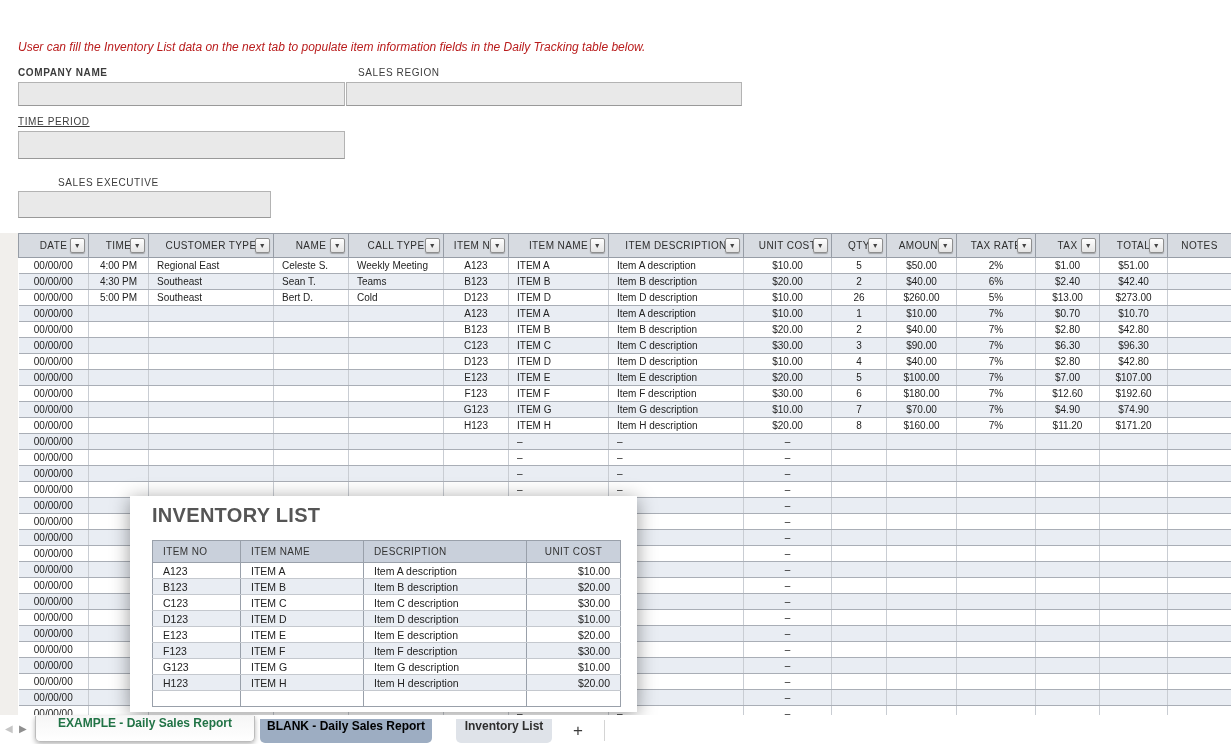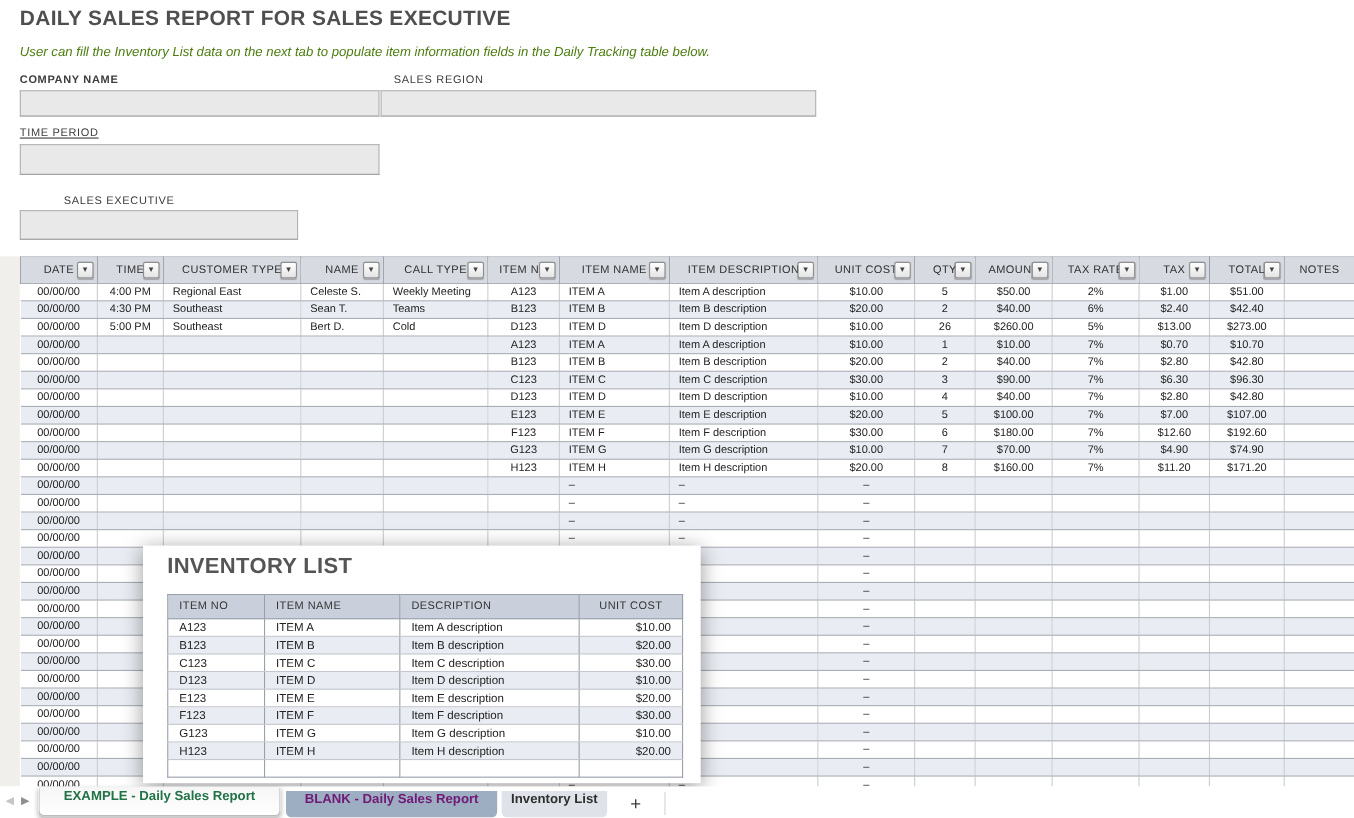--- a/index.html
+++ b/index.html
@@ -4,21 +4,21 @@
 <style>
   :root{
     --accent:#217346; --hdr-bg:#d7dbe1; --alt-row:#e9edf3;
     --inv-hdr:#c9d0db; --tab-dark:#9dadc2; --tab-light:#dfe3e9;
   }
   *{box-sizing:border-box;}
   body{margin:0;background:#9a9a9a;font-family:"Liberation Sans",sans-serif;}
   .sheet{position:relative;width:1231px;height:744px;background:#fff;overflow:hidden;}
 
   .page-title{position:absolute;left:18px;top:7px;font-size:19px;font-weight:bold;color:#4f4f4f;letter-spacing:.3px;}
-  .subtitle{position:absolute;left:18px;top:40px;font-size:12px;font-style:italic;color:#4d7c0f;}
+  .subtitle{position:absolute;left:18px;top:40px;font-size:12px;font-style:italic;color:#b91c1c;}
 
   .flabel{position:absolute;font-size:10px;color:#3c3c3c;letter-spacing:.6px;}
   .fbox{position:absolute;background:#e9e9e9;border:1px solid #b3b3b3;border-bottom-color:#999;
         font:12px "Liberation Sans",sans-serif;padding:2px 6px;outline:none;}
 
   .summary{position:absolute;left:525px;top:131px;width:217px;}
   .sumrow{display:flex;align-items:center;height:29px;}
   .sumrow .sl{flex:1;text-align:right;font-size:10.5px;color:#333;letter-spacing:.4px;padding-right:16px;}
   .sumrow .sv{width:112px;text-align:right;font-size:13.5px;color:#111;}
   .sumrow.r0{border-bottom:1px solid #c7c7c7;}
@@ -55,32 +55,31 @@
   .inv th.cen{text-align:center;}
 
   .tabbar{position:absolute;left:0;top:715px;width:1231px;height:29px;background:#fff;z-index:10;}
   .nav{position:absolute;top:8px;font-size:10px;line-height:12px;cursor:pointer;}
   .nav.left{left:5px;color:#c6c6c6;}
   .nav.right{left:19px;color:#8f8f8f;}
   .tab{position:absolute;display:flex;align-items:flex-start;justify-content:center;font-size:12px;font-weight:bold;
        border-radius:0 0 5px 5px;cursor:pointer;white-space:nowrap;}
   .tab-active{left:35px;width:220px;top:1px;height:26px;background:linear-gradient(#f6f6f6,#fff);
               border:1px solid #bcbcbc;border-top:none;color:var(--accent);box-shadow:0 2px 5px rgba(0,0,0,.3);z-index:3;}
-  .tab-dark{left:260px;width:192px;top:4px;height:24px;background:var(--tab-dark);color:#701a75;}
+  .tab-dark{left:260px;width:172px;top:4px;height:24px;background:var(--tab-dark);color:#000000;}
   .tab-light{left:456px;width:96px;top:4px;height:24px;background:var(--tab-light);color:#2e2e2e;}
   .addtab{position:absolute;left:566px;top:5px;width:24px;height:22px;display:flex;align-items:center;
           justify-content:center;font-size:17px;color:#3c3c3c;cursor:pointer;}
   .tab-divider{position:absolute;left:604px;top:5px;height:21px;border-left:1px solid #d4d4d4;}
 </style>
 </head>
 <body>
 
 <div class="sheet">
 
-  <div class="page-title">DAILY SALES REPORT FOR SALES EXECUTIVE</div>
   <div class="subtitle">User can fill the Inventory List data on the next tab to populate item information fields in the Daily Tracking table below.</div>
 
   <div class="flabel" style="left:18px;top:67px;font-weight:bold;">COMPANY NAME</div>
   <input class="fbox" style="left: 18px; top: 82px; width: 327px; height: 24px;" value="">
 
   <div class="flabel" style="left:346px;top:67px;margin-left:12px;">SALES REGION</div>
   <input class="fbox" style="left: 346px; top: 82px; width: 396px; height: 24px;" value="">
 
   <div class="flabel" style="left:18px;top:116px;text-decoration:underline;">TIME PERIOD</div>
   <input class="fbox" style="left: 18px; top: 131px; width: 327px; height: 28px;" value="">

